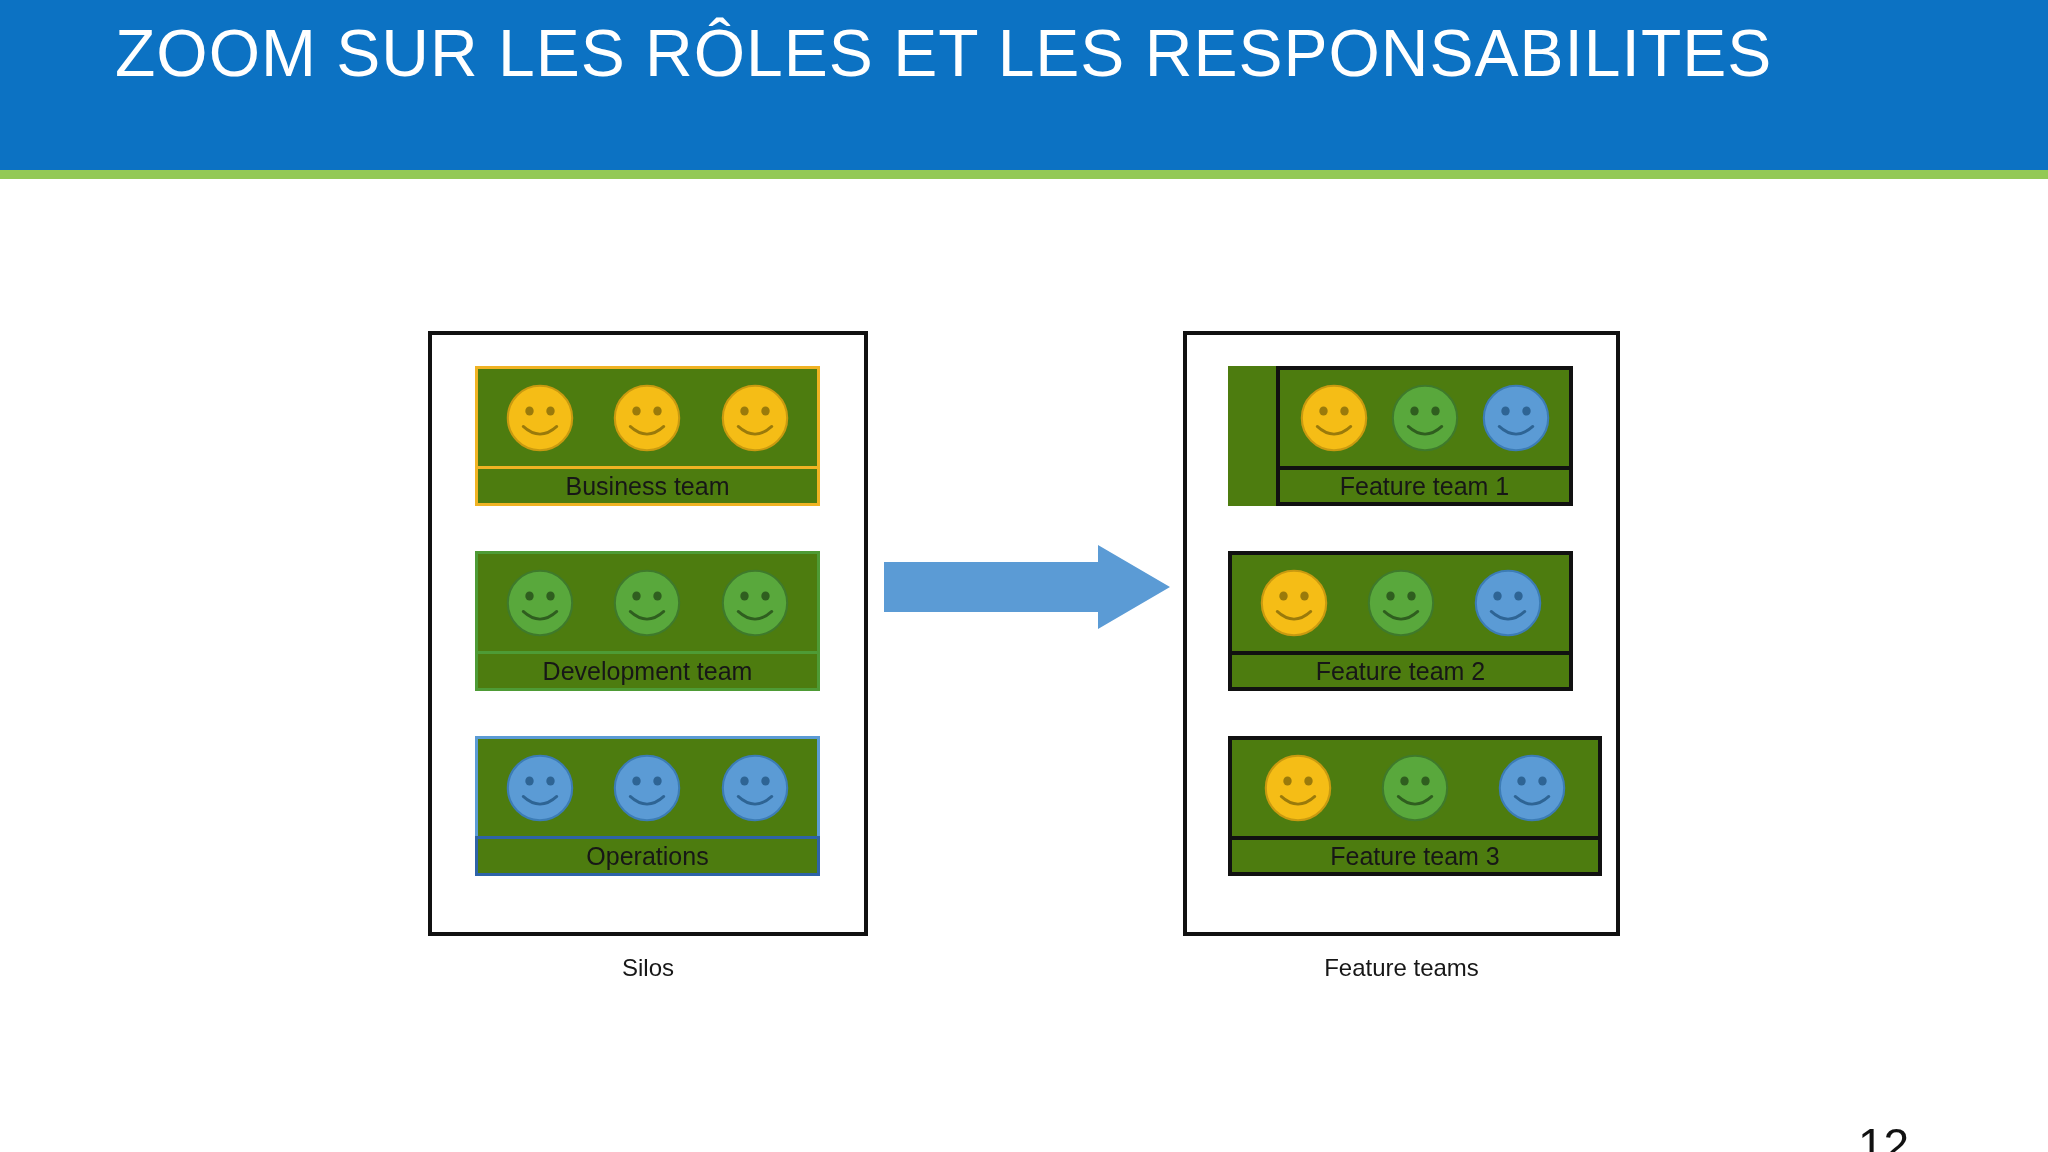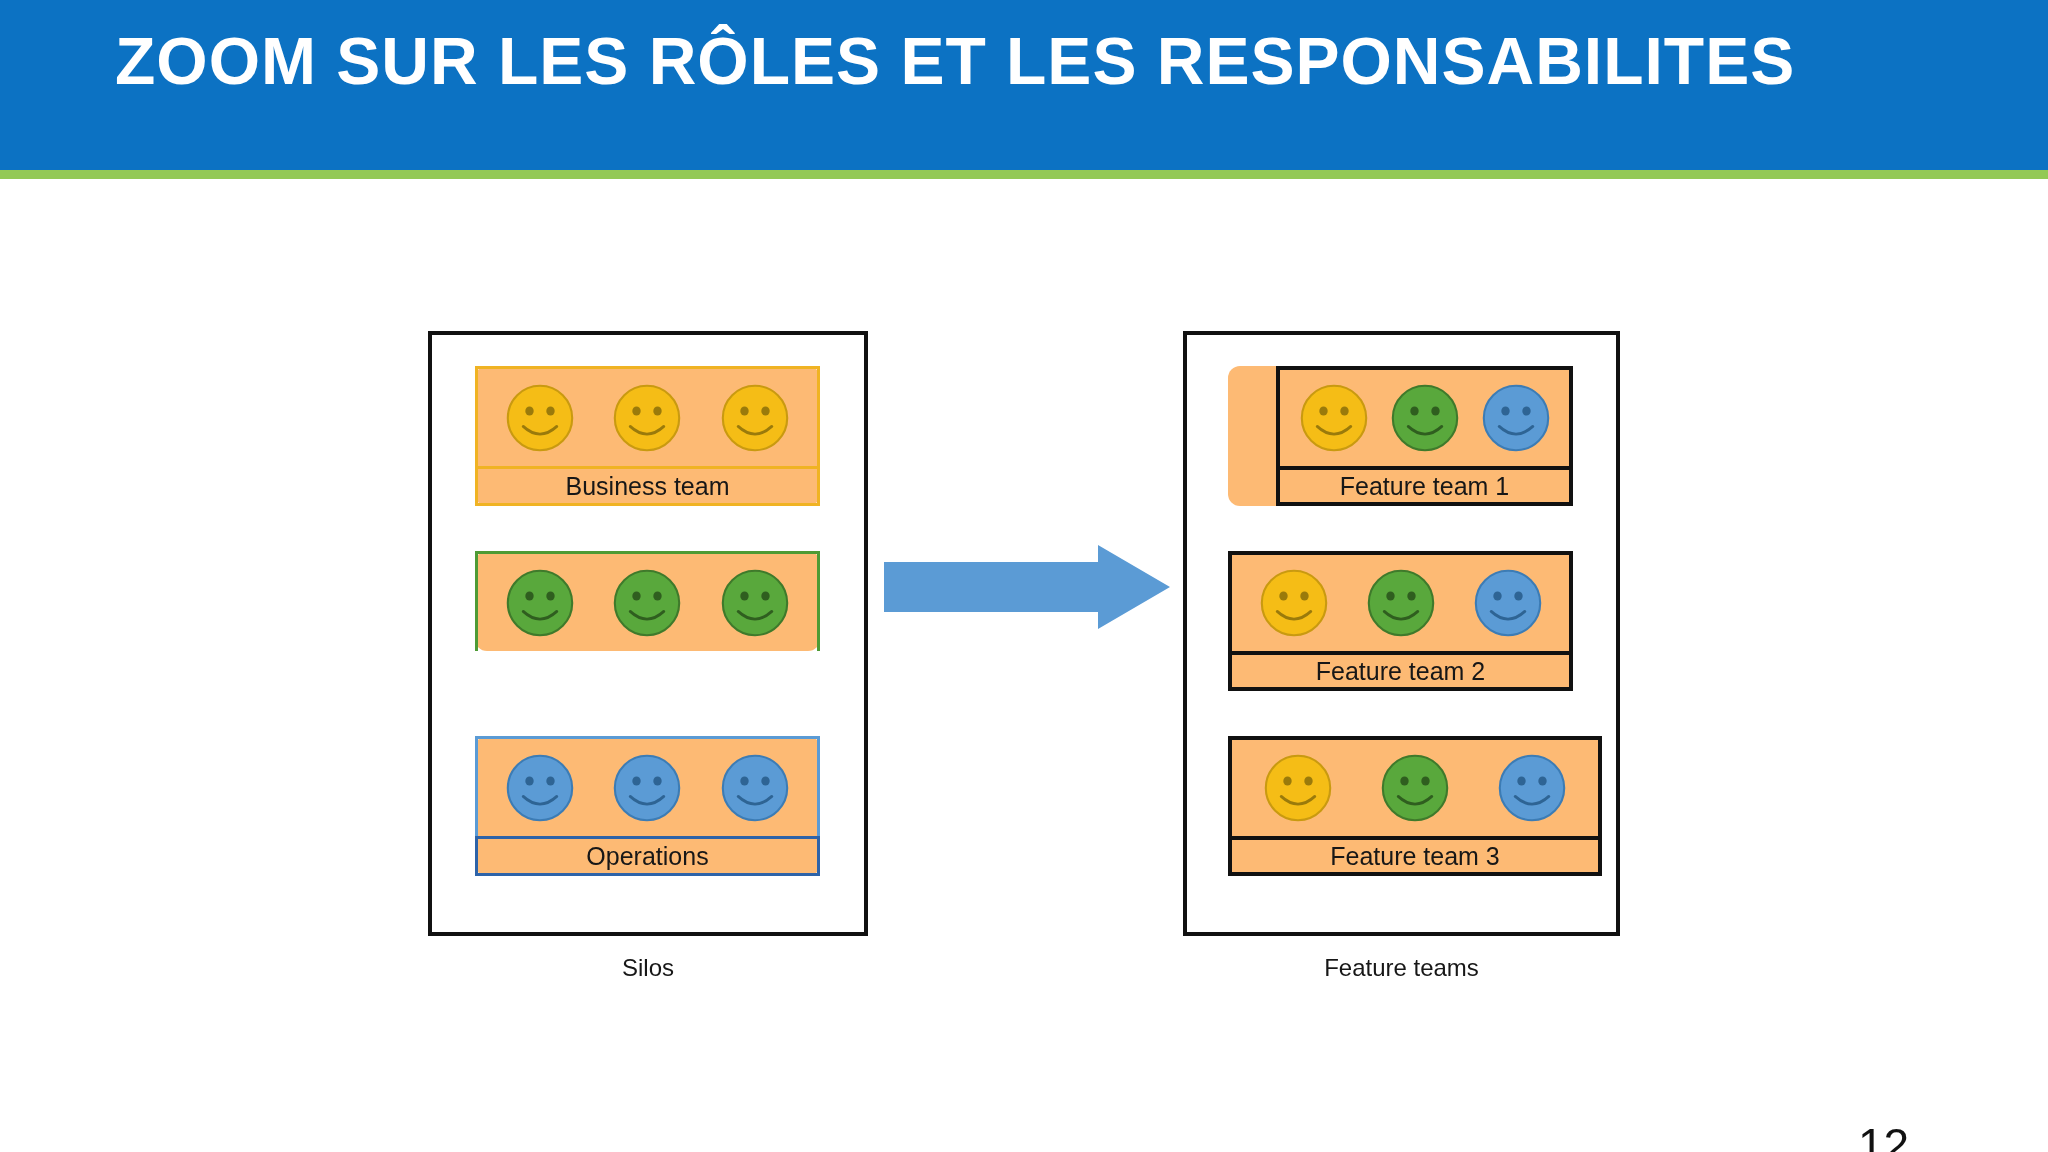--- a/index.html
+++ b/index.html
@@ -27,24 +27,24 @@
   .header-rule {
     position: absolute;
     left: 0; top: 170px;
     width: 2048px;
     height: 9px;
     background: #93C956;
   }
   .slide-title {
     position: absolute;
     left: 115px;
-    top: 28px;
+    top: 20px;
     font-family: "Liberation Sans", sans-serif;
     font-size: 66px;
-    font-weight: 700;
+    font-weight: 400;
     letter-spacing: 1px;
     color: #ffffff;
     white-space: nowrap;
     line-height: 1.0;
   }
 
   
   .diagram {
     position: absolute;
     left: 0;
@@ -81,22 +81,21 @@
     font-family: "Liberation Sans", sans-serif;
     white-space: nowrap;
   }
   .caption-left  { left: 428px; width: 440px; top: 775px; }
   .caption-right { left: 1183px; width: 437px; top: 775px; }
 
   
   .team-card {
     position: absolute;
     box-sizing: border-box;
-    background: #fdba74;
-    border-radius: 12px;
+    background: #4d7c0f;
   }
   .team-faces {
     box-sizing: border-box;
     height: 100px;
     display: flex;
     align-items: center;
     justify-content: space-around;
     padding: 0 8px;
   }
   .team-label {
@@ -206,20 +205,21 @@
           <ellipse cx="65" cy="40" rx="6" ry="6.5" fill="#2F5E1F"></ellipse>
           <path d="M26 62 Q50 84 74 62" fill="none" stroke="#2F5E1F" stroke-width="4" stroke-linecap="round"></path>
         </svg>
         <svg class="smiley" viewBox="0 0 100 100">
           <circle cx="50" cy="50" r="46" fill="#59A83C" stroke="#3F7A2B" stroke-width="3"></circle>
           <ellipse cx="35" cy="40" rx="6" ry="6.5" fill="#2F5E1F"></ellipse>
           <ellipse cx="65" cy="40" rx="6" ry="6.5" fill="#2F5E1F"></ellipse>
           <path d="M26 62 Q50 84 74 62" fill="none" stroke="#2F5E1F" stroke-width="4" stroke-linecap="round"></path>
         </svg>
       </div>
+      <div class="team-label" style="border: 3px solid rgb(78, 155, 53);">Development team</div>
     </div>
     <div class="team-card card-generic" style="left: 475px; top: 557px; width: 345px; position: absolute;">
       <div class="team-faces" style="border-top: 3px solid rgb(91, 155, 213); border-right: 3px solid rgb(91, 155, 213); border-bottom: none; border-left: 3px solid rgb(91, 155, 213); border-image: initial;">
         <svg class="smiley" viewBox="0 0 100 100">
           <circle cx="50" cy="50" r="46" fill="#5B9BD5" stroke="#3C7CB5" stroke-width="3"></circle>
           <ellipse cx="35" cy="40" rx="6" ry="6.5" fill="#2E6494"></ellipse>
           <ellipse cx="65" cy="40" rx="6" ry="6.5" fill="#2E6494"></ellipse>
           <path d="M26 62 Q50 84 74 62" fill="none" stroke="#2E6494" stroke-width="4" stroke-linecap="round"></path>
         </svg>
         <svg class="smiley" viewBox="0 0 100 100">

